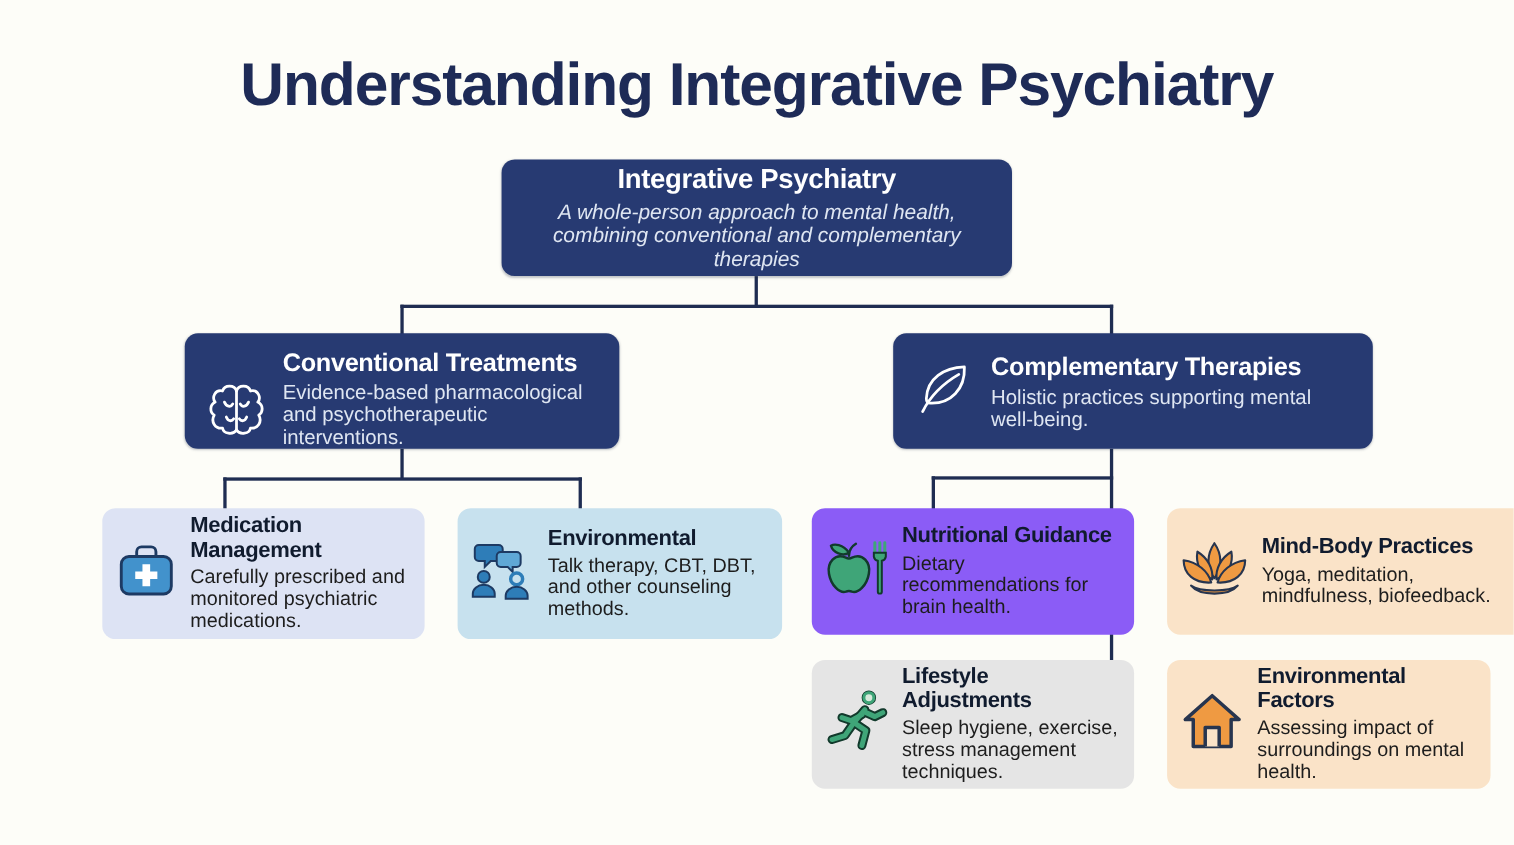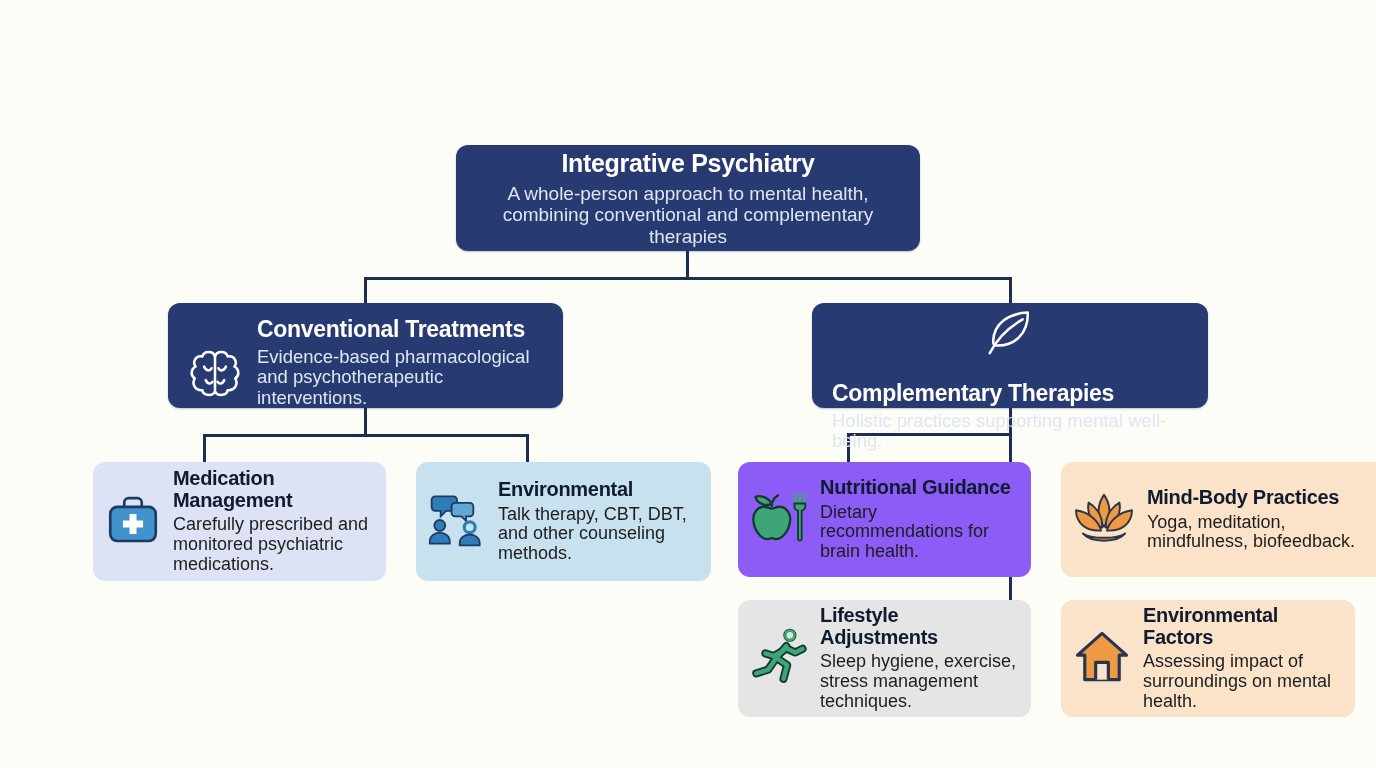--- a/index.html
+++ b/index.html
@@ -19,25 +19,25 @@
   }
 
   .card { position:absolute; border-radius:12px; }
 
   
   .navy { background:#273a72; color:#ffffff; box-shadow:0 1px 2px rgba(20,30,60,.25); }
   .root-card { left:456px; top:145px; width:464px; height:106px;
     display:flex; flex-direction:column; justify-content:center; align-items:center;
     text-align:center; padding:0 20px; }
   .root-card .t { font-size:25px; font-weight:700; letter-spacing:-0.3px; margin-bottom:5px; }
-  .root-card .d { font-size:19px; line-height:1.12; color:#dfe6f2; }
+  .root-card .d { font-size:19px; line-height:1.12; color:#dfe6f2;font-style:italic; }
 
   .branch-card { display:flex; align-items:center; padding:0 20px; gap:15px; }
   .branch-conventional { left:168px; top:303px; width:395px; height:105px;align-items:flex-end; }
-  .branch-complementary { left:812px; top:303px; width:396px; height:105px;flex-direction:column; }
+  .branch-complementary { left:812px; top:303px; width:436px; height:105px; }
   .branch-card .txt { display:flex; flex-direction:column; }
   .branch-card .t { font-size:23px; font-weight:700; letter-spacing:-0.3px; margin-bottom:4px; }
   .branch-card .d { font-size:18.5px; line-height:1.1; color:#dfe6f2; }
   .branch-card svg { flex:0 0 auto; }
 
   
   .leaf-card { display:flex; align-items:center; padding:0 14px 0 12px; gap:12px;margin-left:36px; }
   .leaf-card .txt { display:flex; flex-direction:column; width:100%; }
   .leaf-card .t { font-size:20px; font-weight:700; color:#101b2e; letter-spacing:-0.3px; line-height:1.08; margin-bottom:4px; }
   .leaf-card .d { font-size:18px; line-height:1.1; color:#1d1d1d; }
@@ -51,20 +51,21 @@
   .card-environment  { left:1025px; top:600px; width:294px; height:117px; background:#fae3c8; }
 
   
   .line { position:absolute; background:#1f2d52; }
 </style>
 </head>
 <body>
 
 <div class="stage">
 
+  <h1 class="page-title">Understanding Integrative Psychiatry</h1>
 
   <div class="line" style="left:686px;top:251px;width:3px;height:27px;"></div>
   <div class="line" style="left:364px;top:277px;width:648px;height:3px;"></div>
   <div class="line" style="left:364px;top:277px;width:3px;height:27px;"></div>
   <div class="line" style="left:1009px;top:277px;width:3px;height:27px;"></div>
 
   <div class="line" style="left:364px;top:408px;width:3px;height:27px;"></div>
   <div class="line" style="left:203px;top:434px;width:326px;height:3px;"></div>
   <div class="line" style="left:203px;top:434px;width:3px;height:29px;"></div>
   <div class="line" style="left:526px;top:434px;width:3px;height:29px;"></div>

